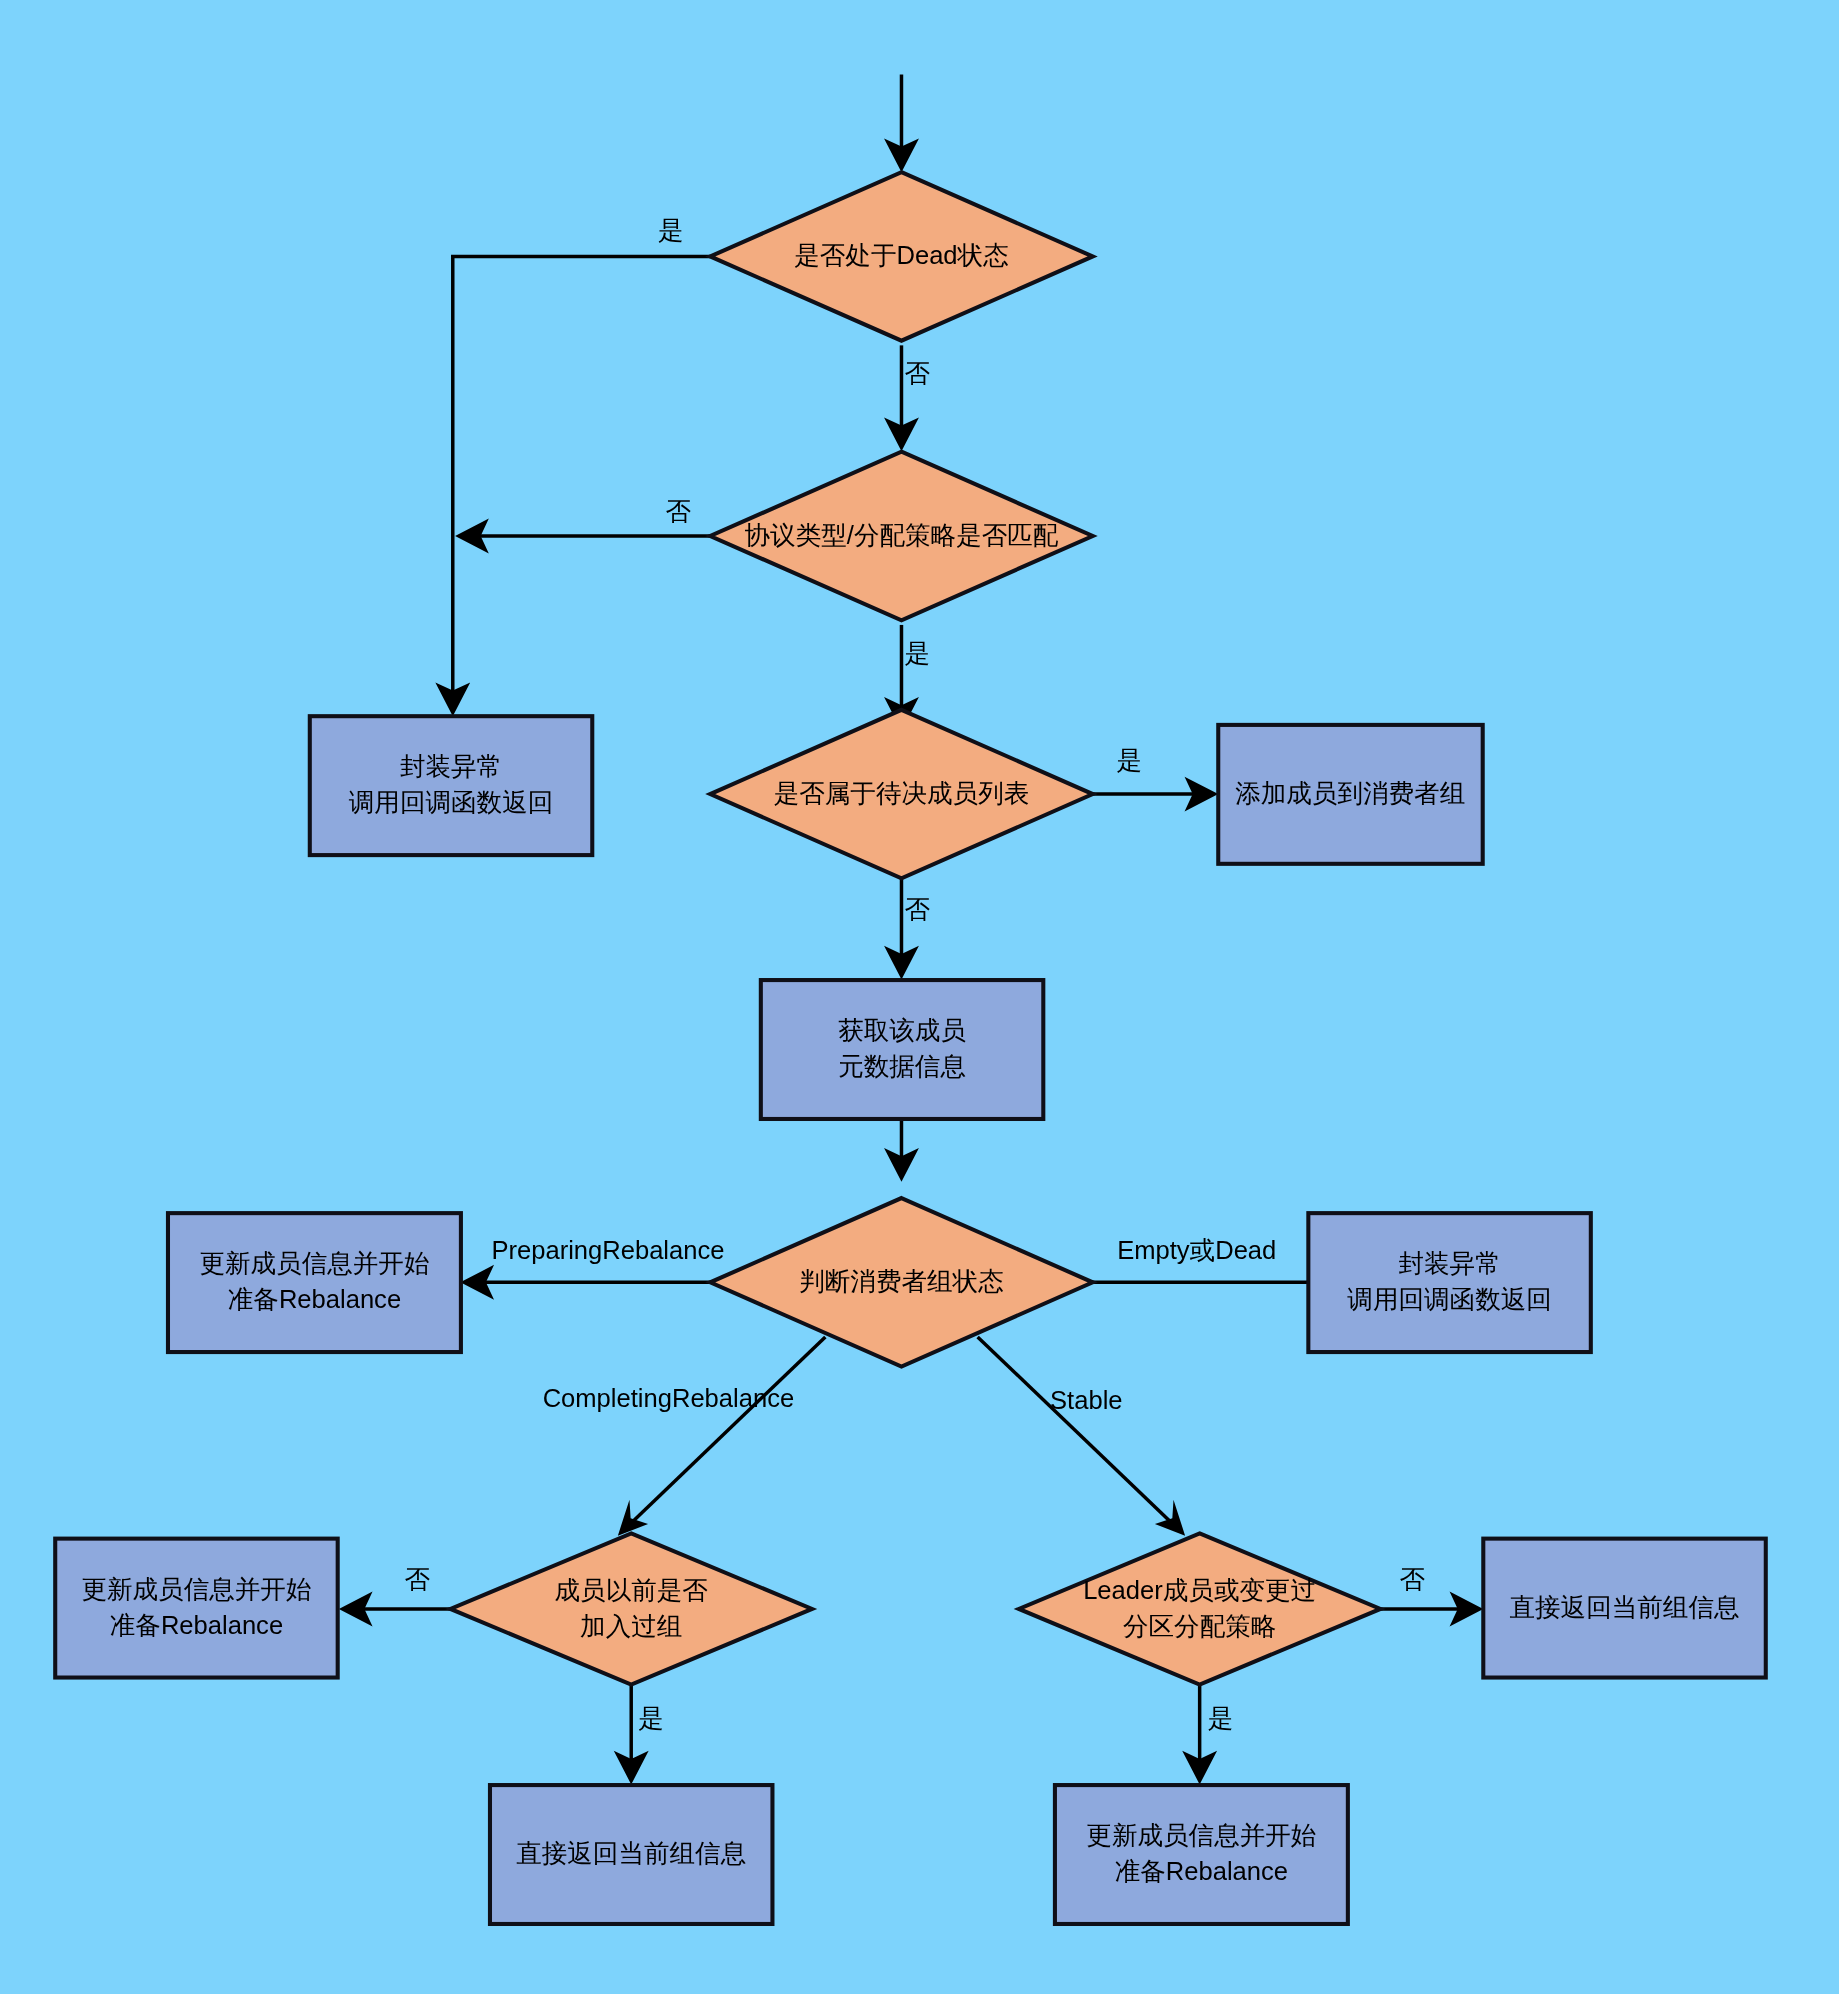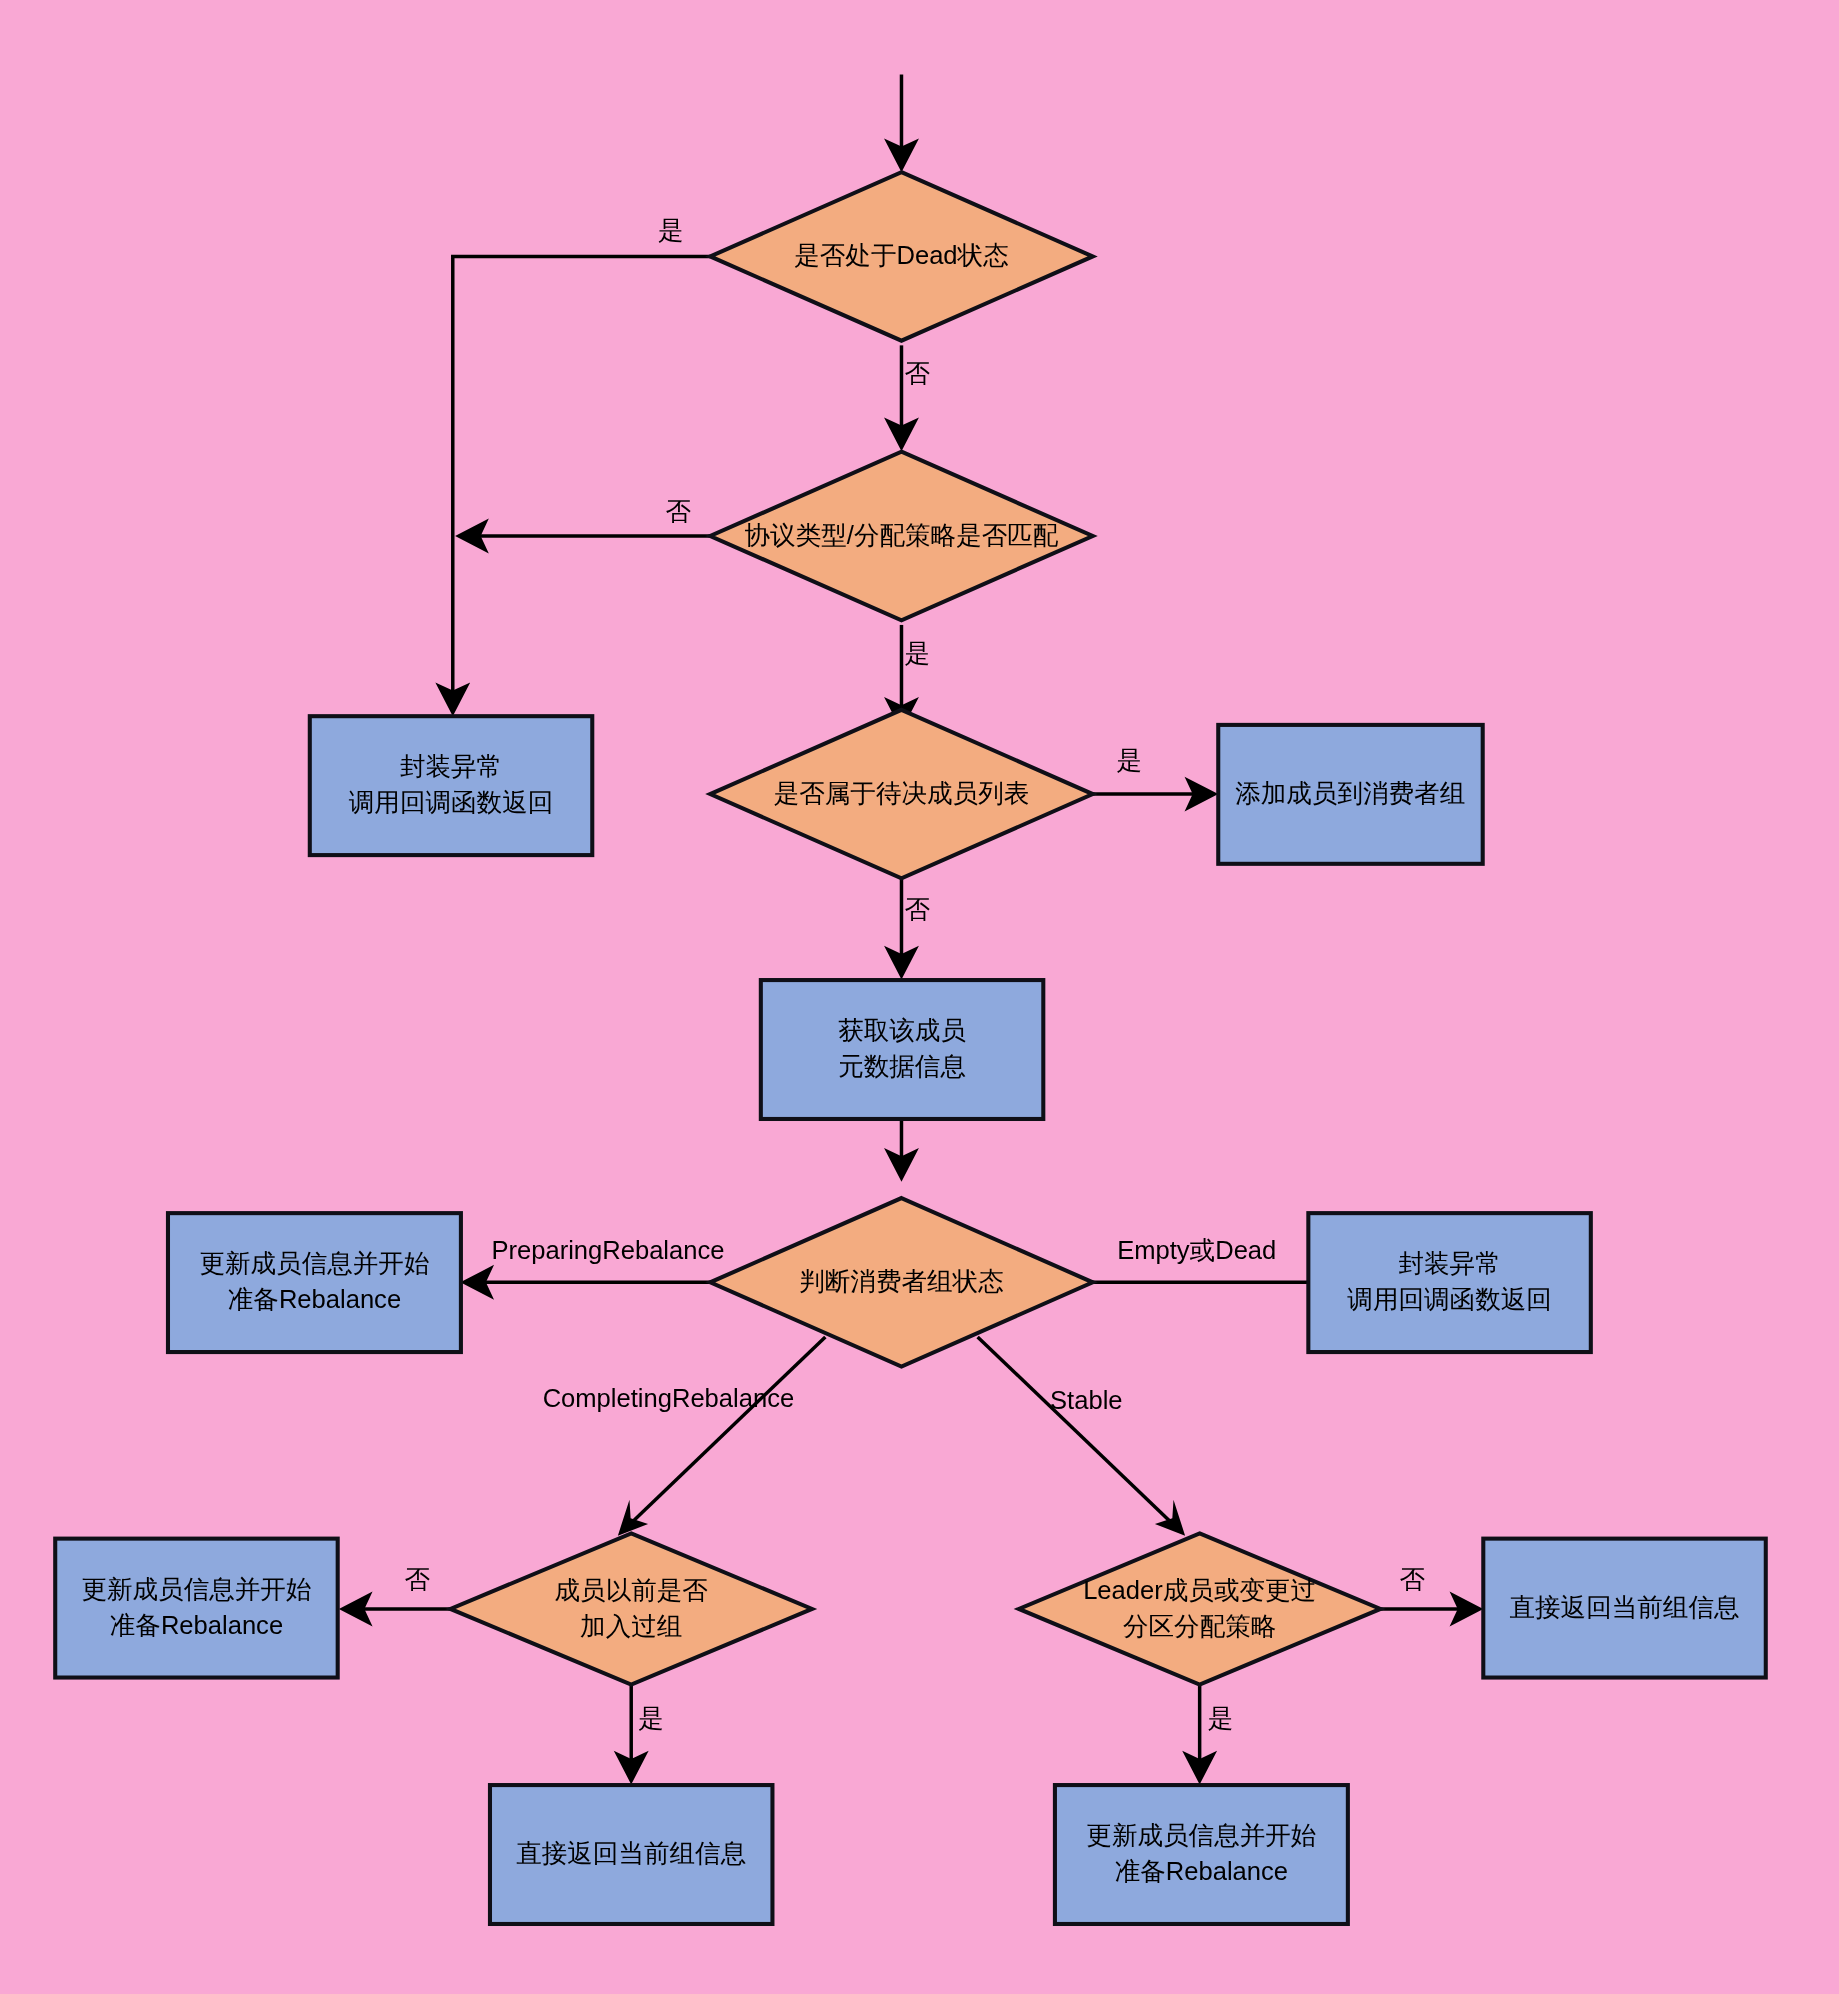--- a/index.html
+++ b/index.html
@@ -7,21 +7,21 @@
     padding: 0;
     background: #ffffff;
   }
   body {
     font-family: "Liberation Sans", "DejaVu Sans", sans-serif;
   }
   #flowchart-root {
     position: relative;
     width: 1839px;
     height: 1995px;
-    background: #f9a8d4;
+    background: #7dd3fc;
     overflow: hidden;
   }
   svg.canvas {
     position: absolute;
     top: 0;
     left: 0;
     width: 1839px;
     height: 1995px;
   }
   .node-shape {

